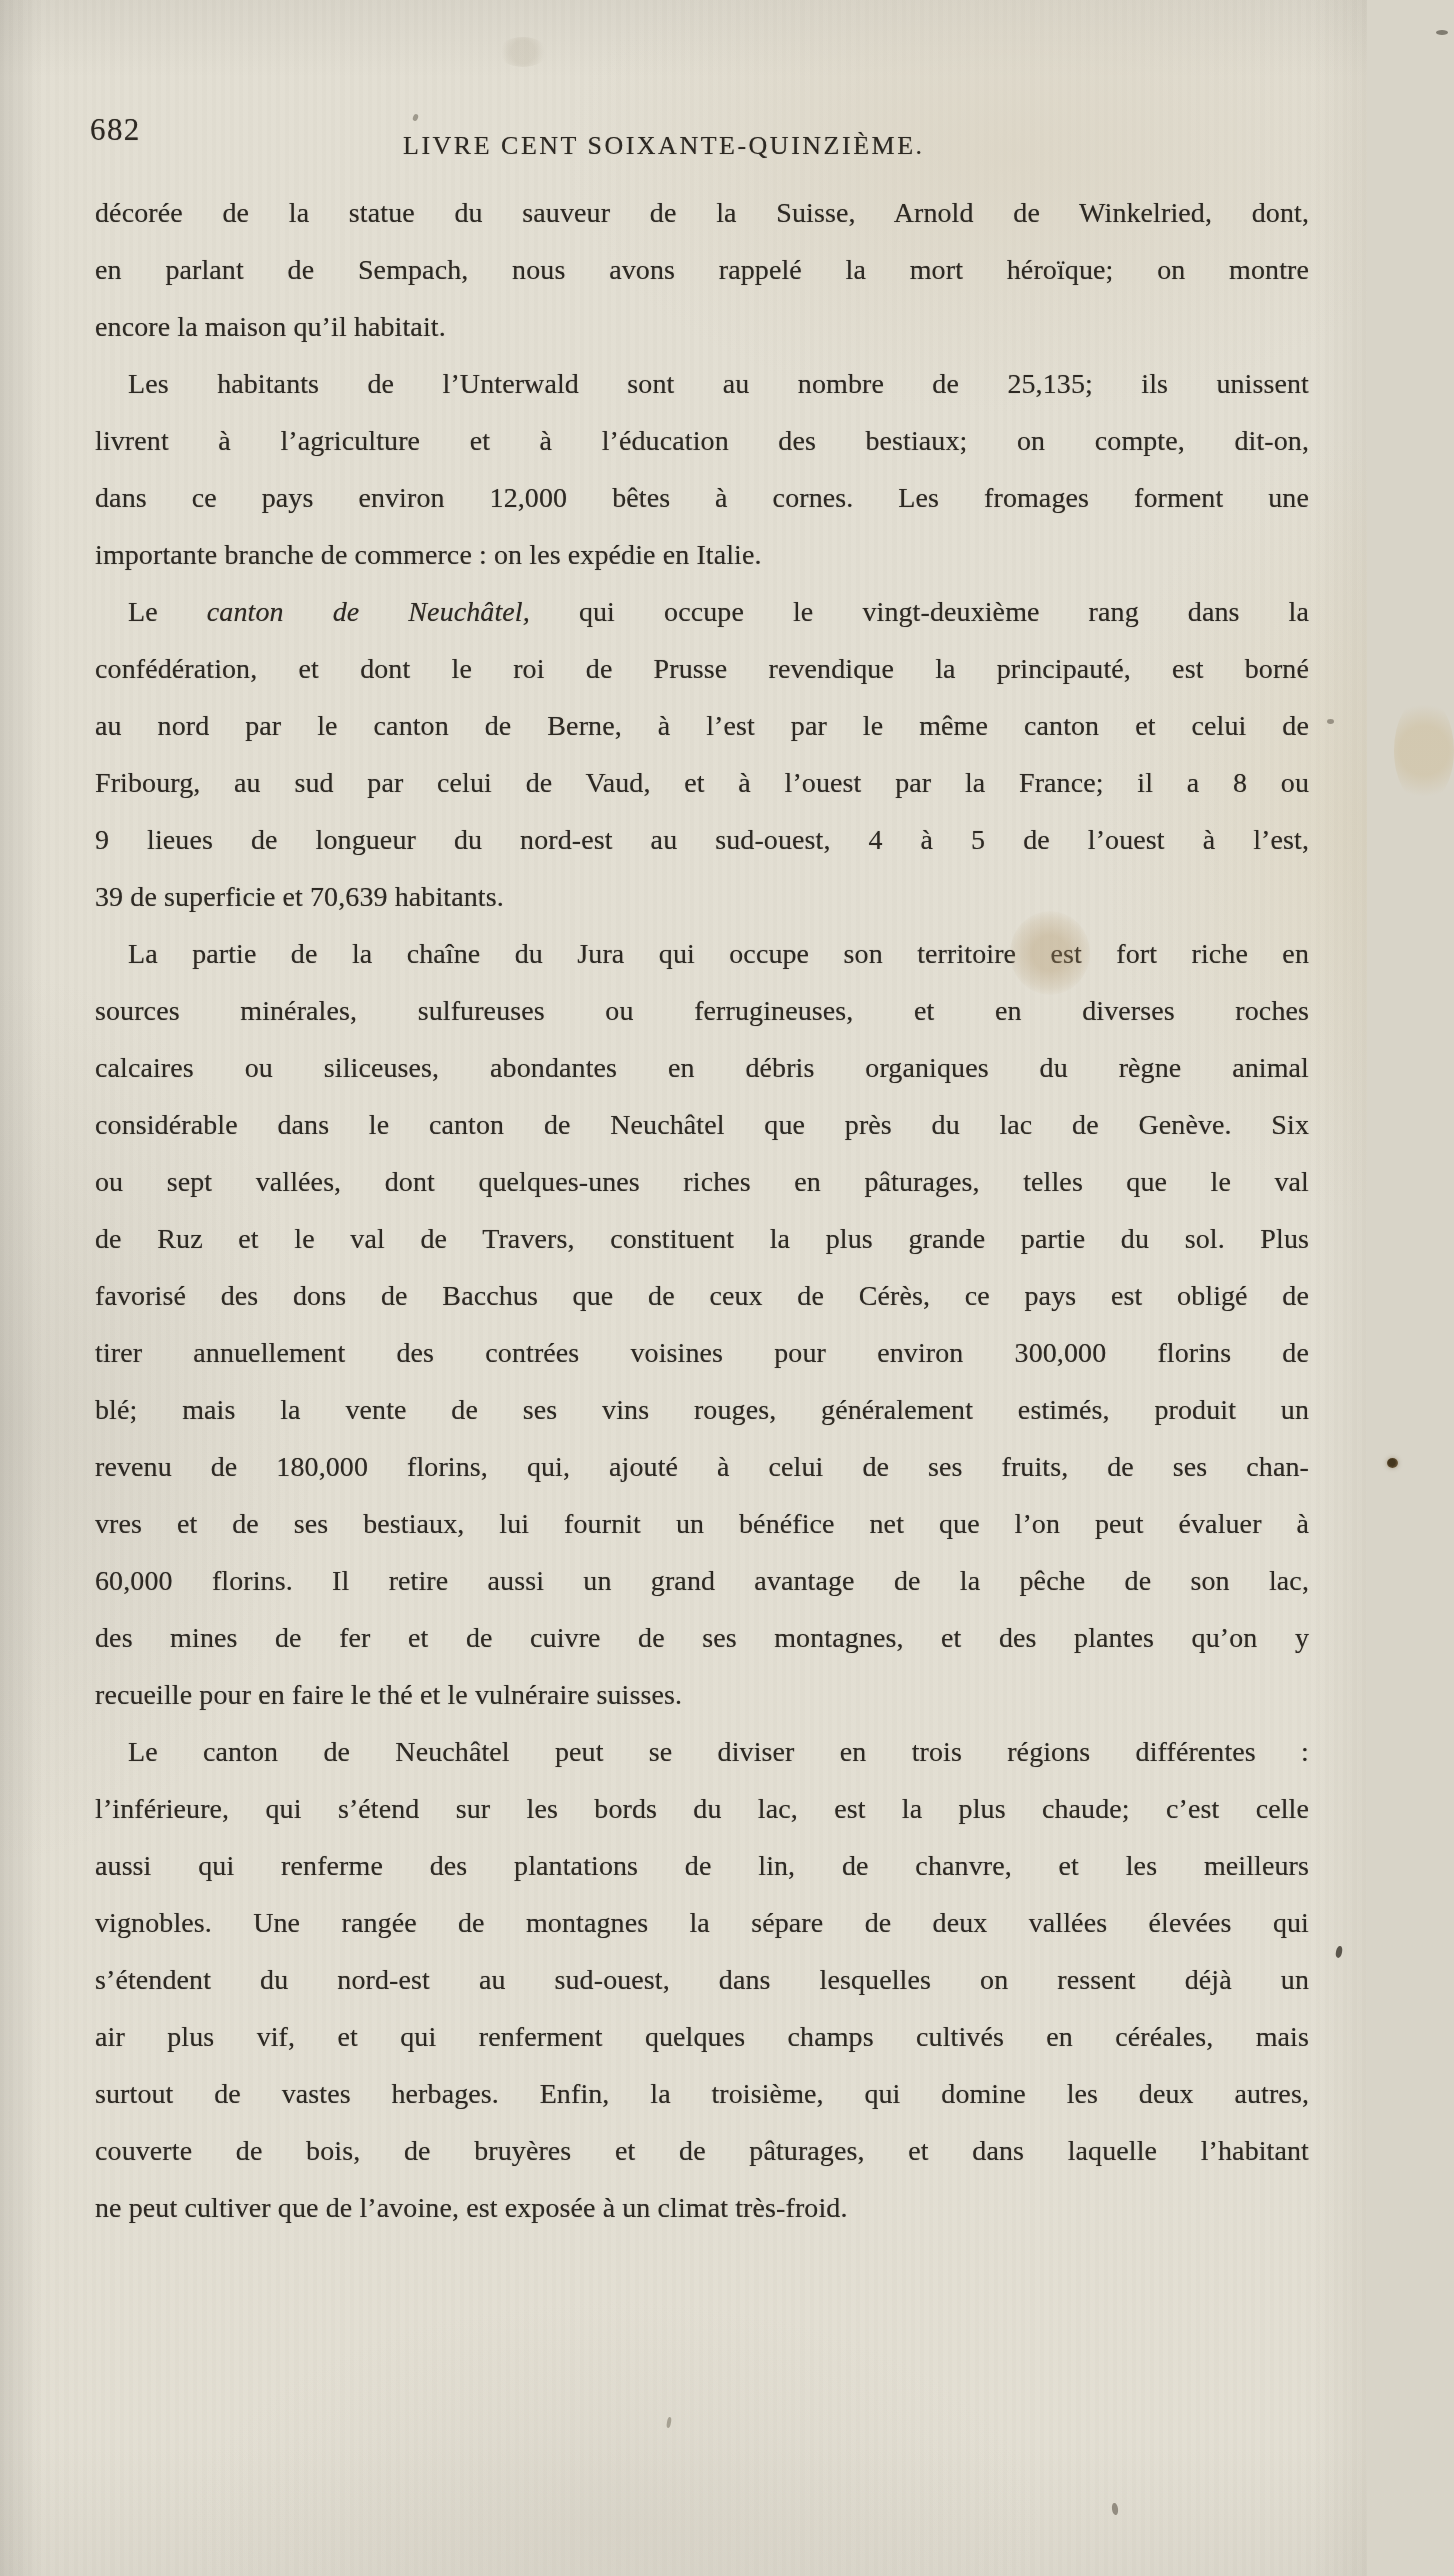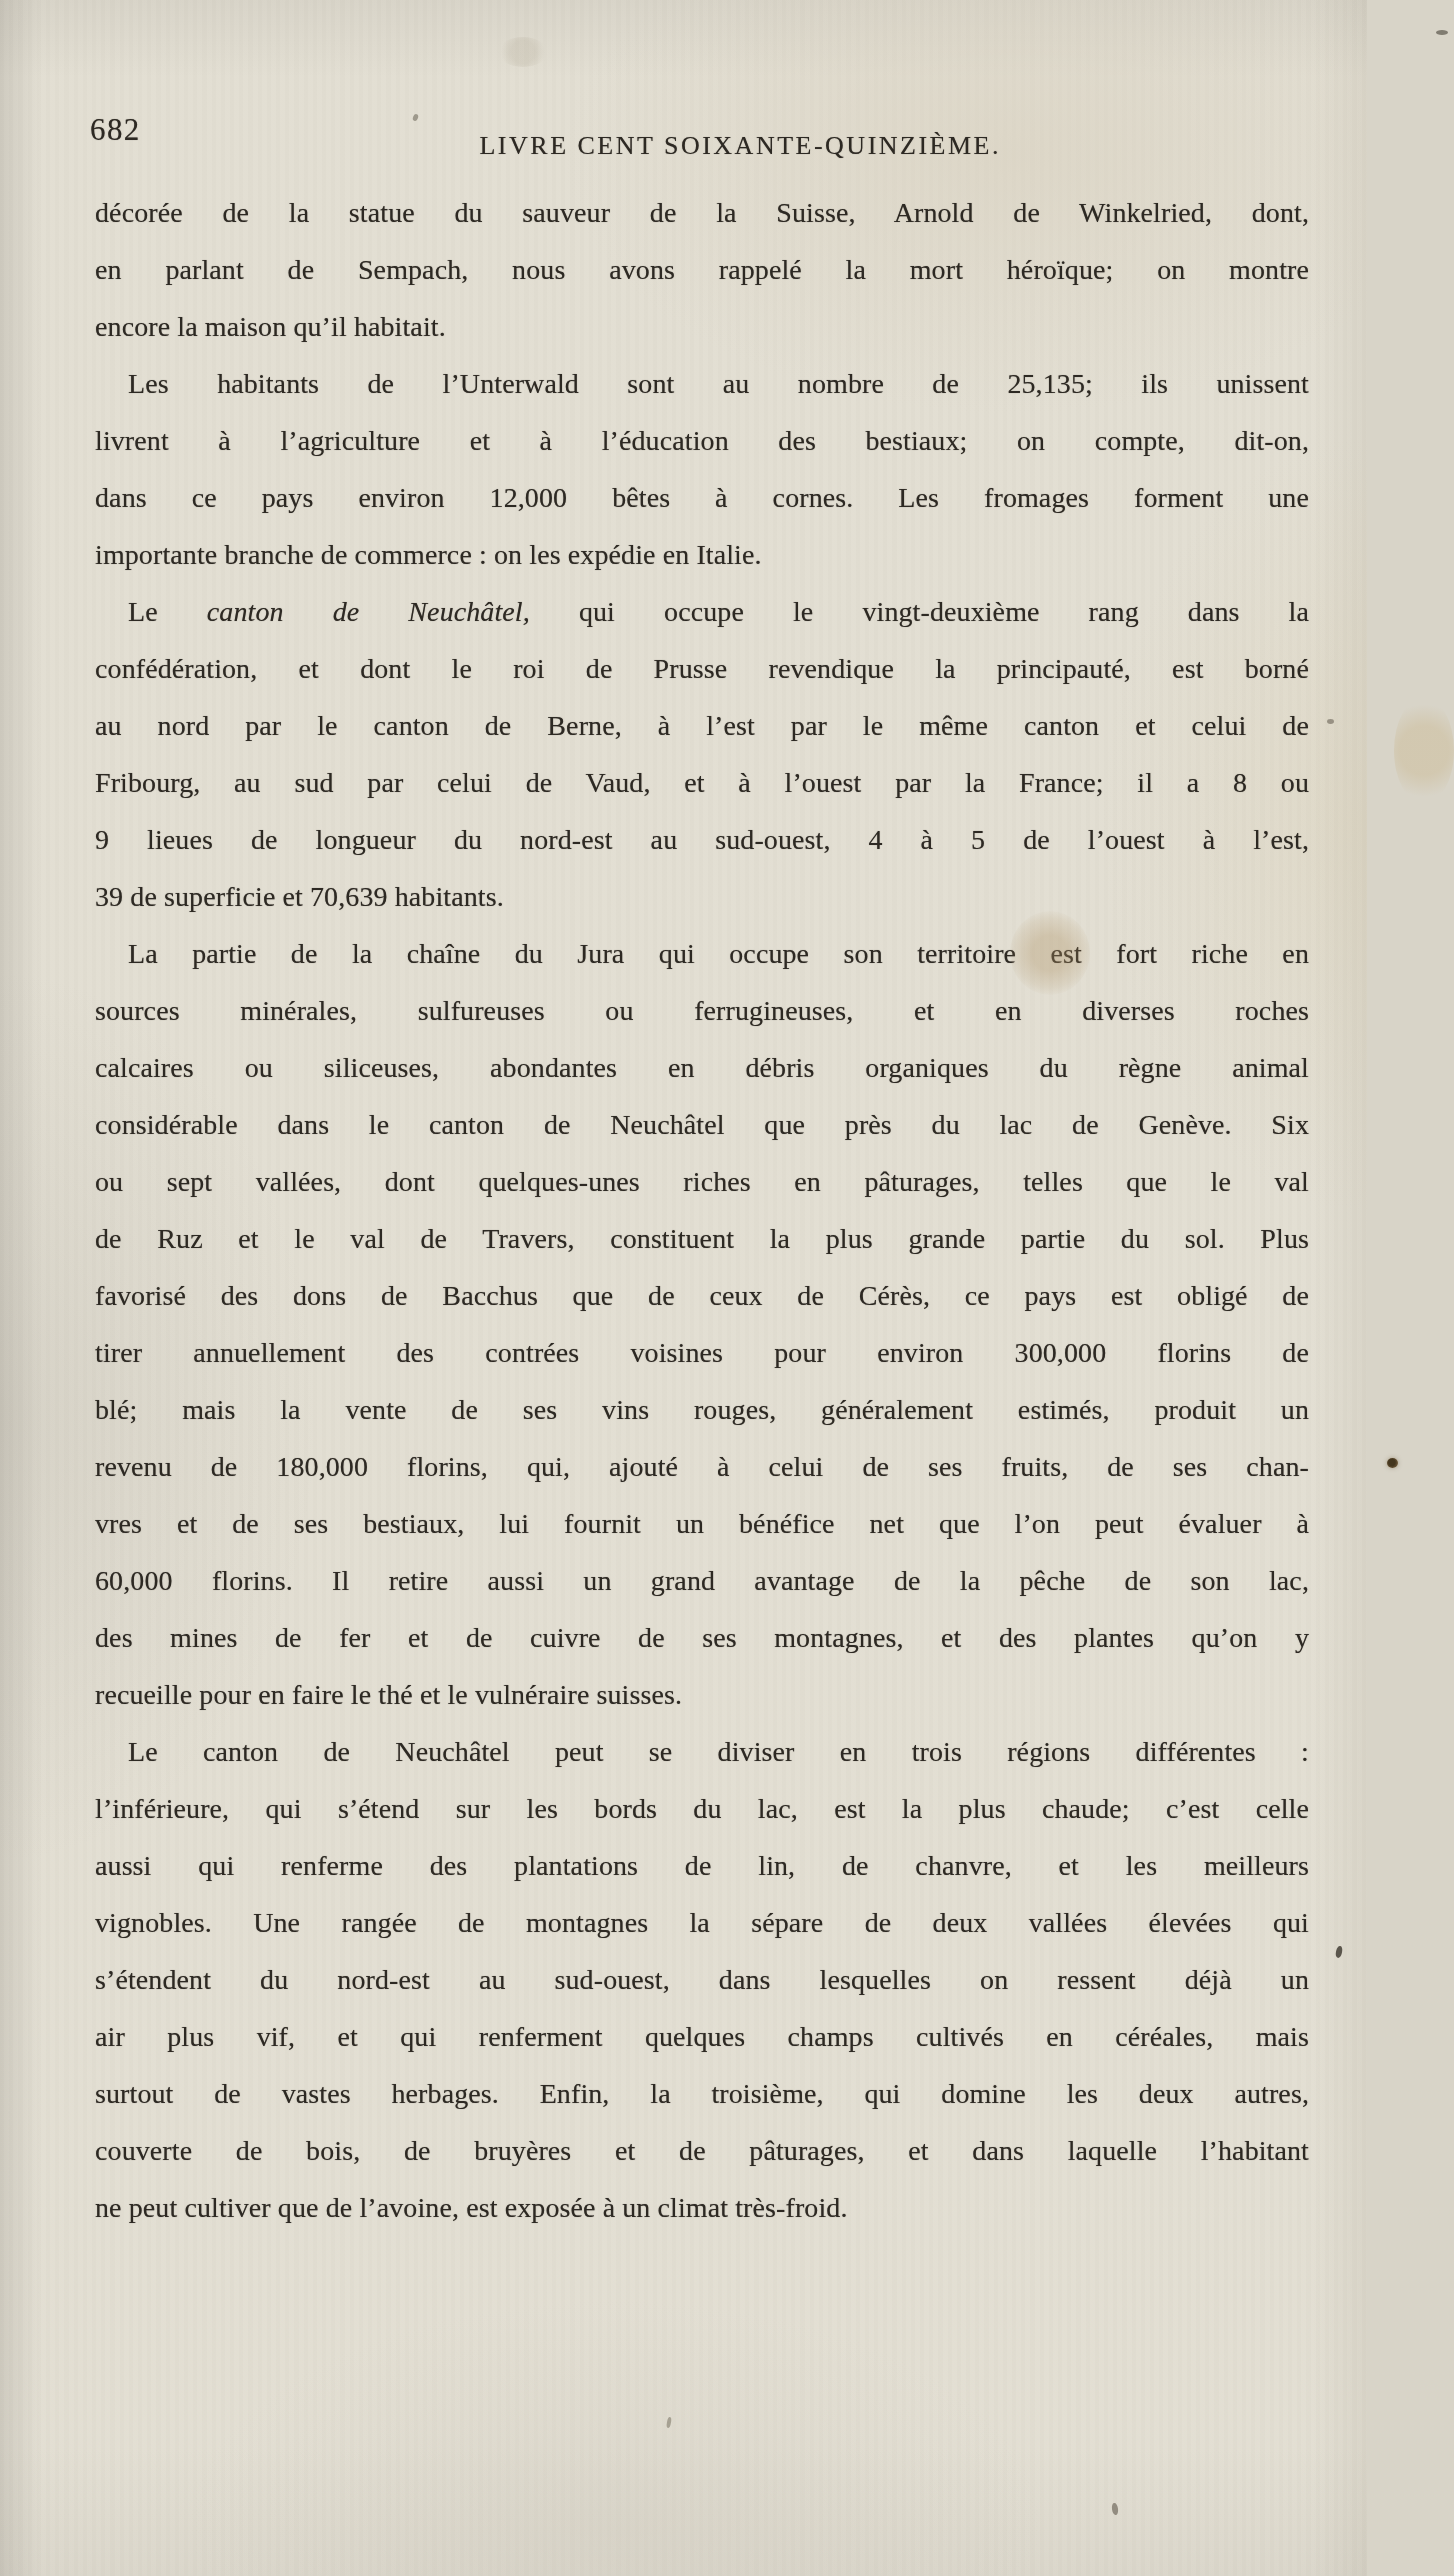--- a/index.html
+++ b/index.html
@@ -22,21 +22,21 @@
       linear-gradient(180deg, rgba(138,133,123,0.12) 0, rgba(138,133,123,0) 3%),
       linear-gradient(0deg, rgba(138,133,123,0.09) 0, rgba(138,133,123,0) 5%);
   }
   .ink{color:#2d2923;text-shadow:0 0 0.9px rgba(45,40,33,0.5);}
   .pagenum{
     position:absolute;left:90px;top:112px;
     font-size:31px;letter-spacing:1.4px;
   }
   .runhead{
     position:absolute;left:403px;top:131px;width:598px;
-    text-align:right;font-size:26px;letter-spacing:2.5px;white-space:nowrap;
+    text-align:left;font-size:26px;letter-spacing:2.5px;white-space:nowrap;
   }
   .textblock{
     position:absolute;left:95px;top:184px;width:1214px;
     font-size:28px;
   }
   .line{
     height:57px;line-height:57px;
     text-align:justify;text-align-last:justify;
     letter-spacing:0.1px;
   }

